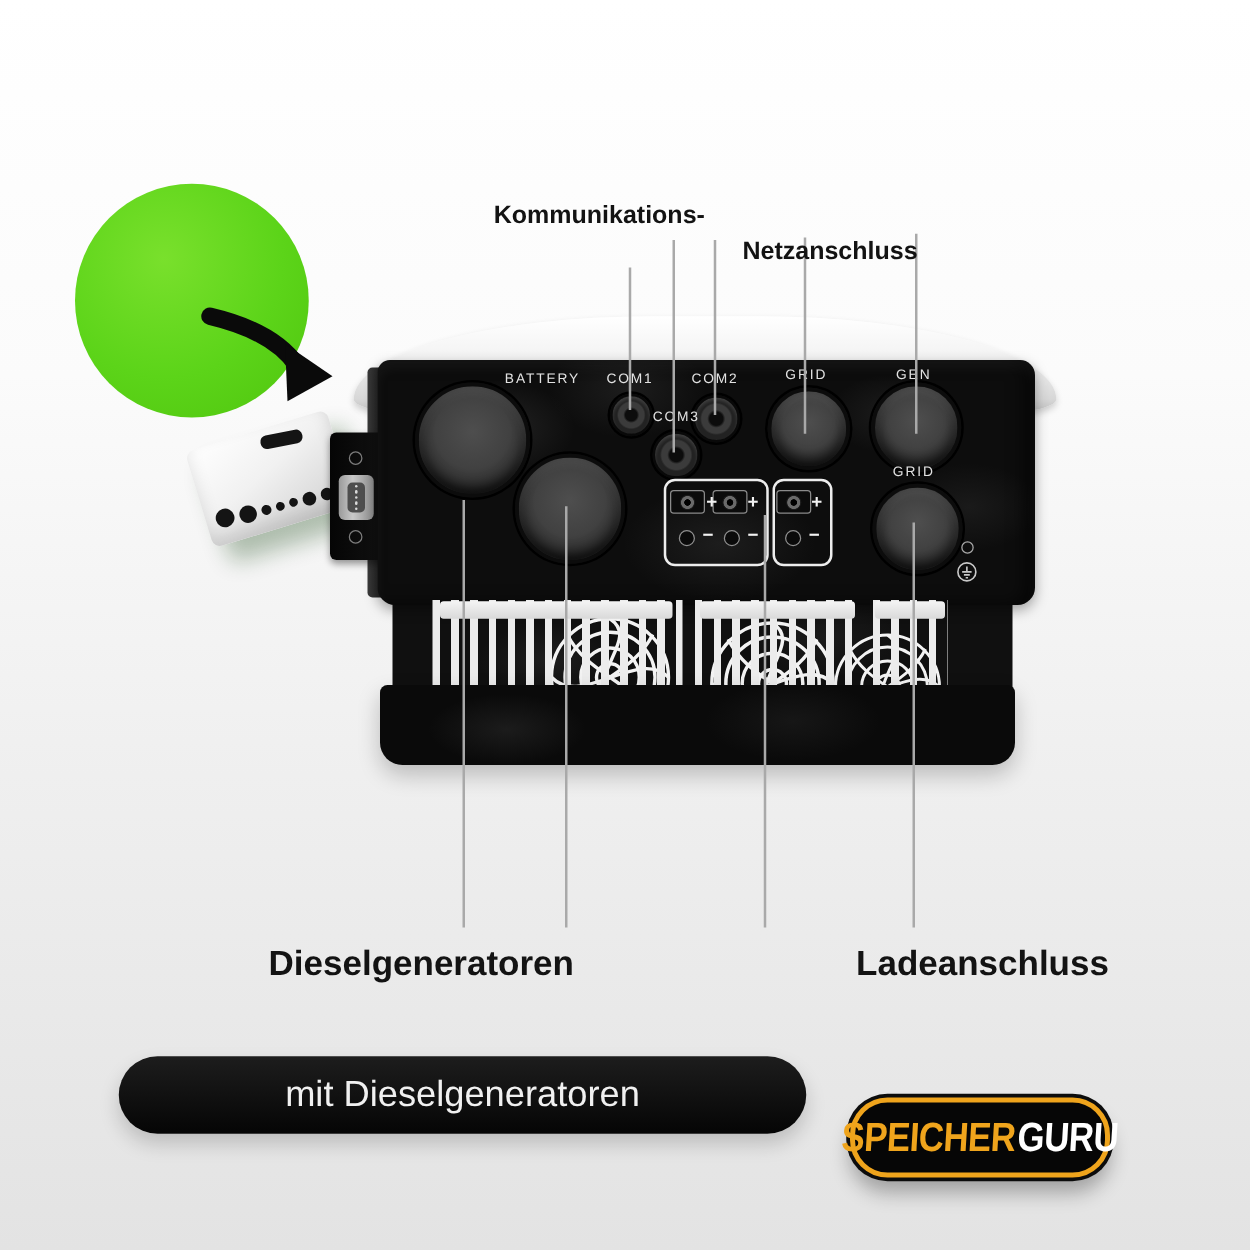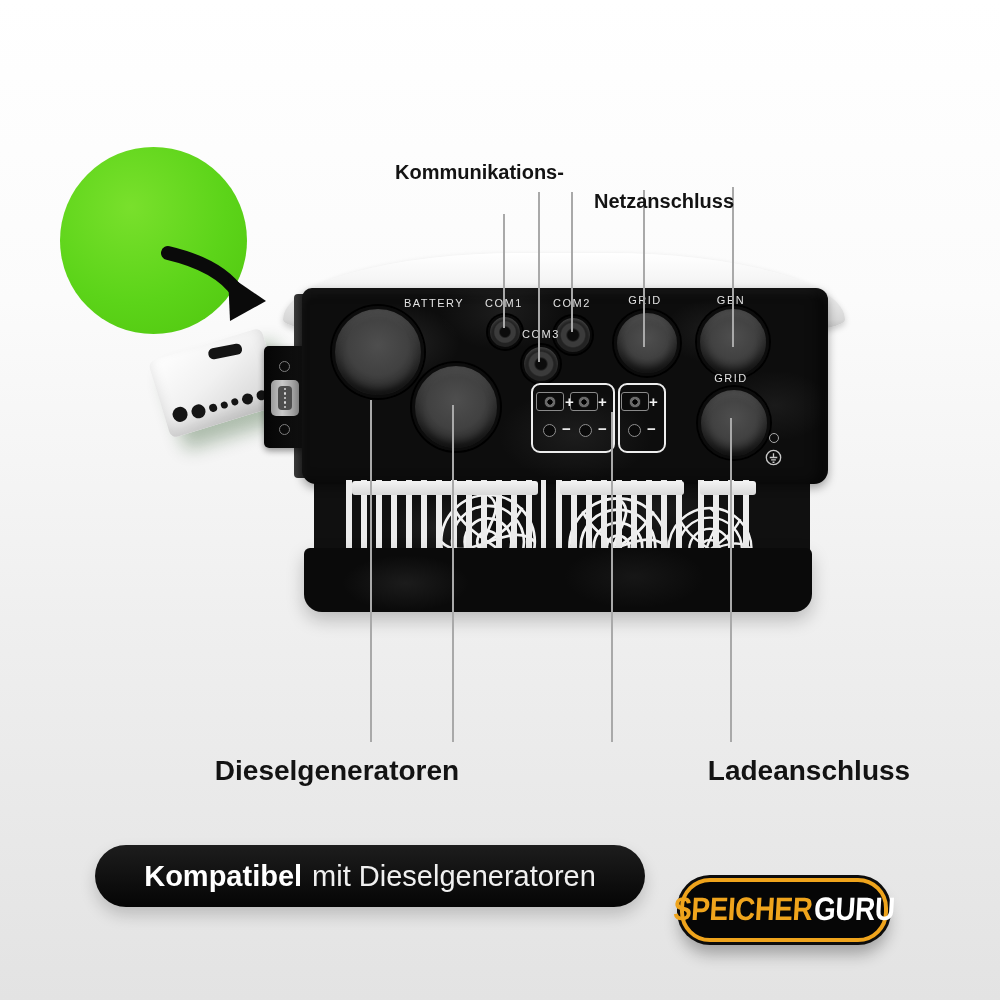--- a/index.html
+++ b/index.html
@@ -173,21 +173,21 @@
   }
   #co-comm{left:395px;top:158px;}
   #co-netz{left:594px;top:159px;margin-top:28px;}
   #co-gen{left:742px;top:157px;}
   .callout-bottom{
     position:absolute;z-index:7;color:#131313;font-weight:bold;font-size:28px;
     width:300px;text-align:center;white-space:nowrap;
   }
   #co-batt{left:187px;top:755px;}
   #co-pv{left:441px;top:755px;}
-  #co-load{left:659px;top:755px;}
+  #co-load{left:636px;top:755px;}
   
   .badge{
     position:absolute;left:95px;top:845px;width:550px;height:62px;z-index:7;
     background:linear-gradient(180deg,#1d1d1d,#050505);
     border-radius:32px;display:flex;align-items:center;justify-content:center;
     box-shadow:0 8px 16px rgba(0,0,0,.18);
     color:#fff;font-size:29px;white-space:nowrap;
   }
   .badge .b-bold{font-weight:bold;margin-right:10px;}
   .badge .b-reg{font-weight:300;color:#f0f0f0;}
@@ -338,21 +338,20 @@
 
   <div class="callout-top" id="co-comm">
     <div>Kommunikations-</div>
   </div>
   <div class="callout-top" id="co-netz">Netzanschluss</div>
 
   <div class="callout-bottom" id="co-batt">Dieselgeneratoren</div>
   <div class="callout-bottom" id="co-load">Ladeanschluss</div>
 
   <div class="badge">
-    <span class="b-bold">Kompatibel</span>
     <span class="b-reg">mit Dieselgeneratoren</span>
   </div>
   <div class="logo">
     <div class="logo-text">
       <span class="l1">SPEICHER</span><span class="l2">GURU</span>
     </div>
   </div>
 
 </div>
 

